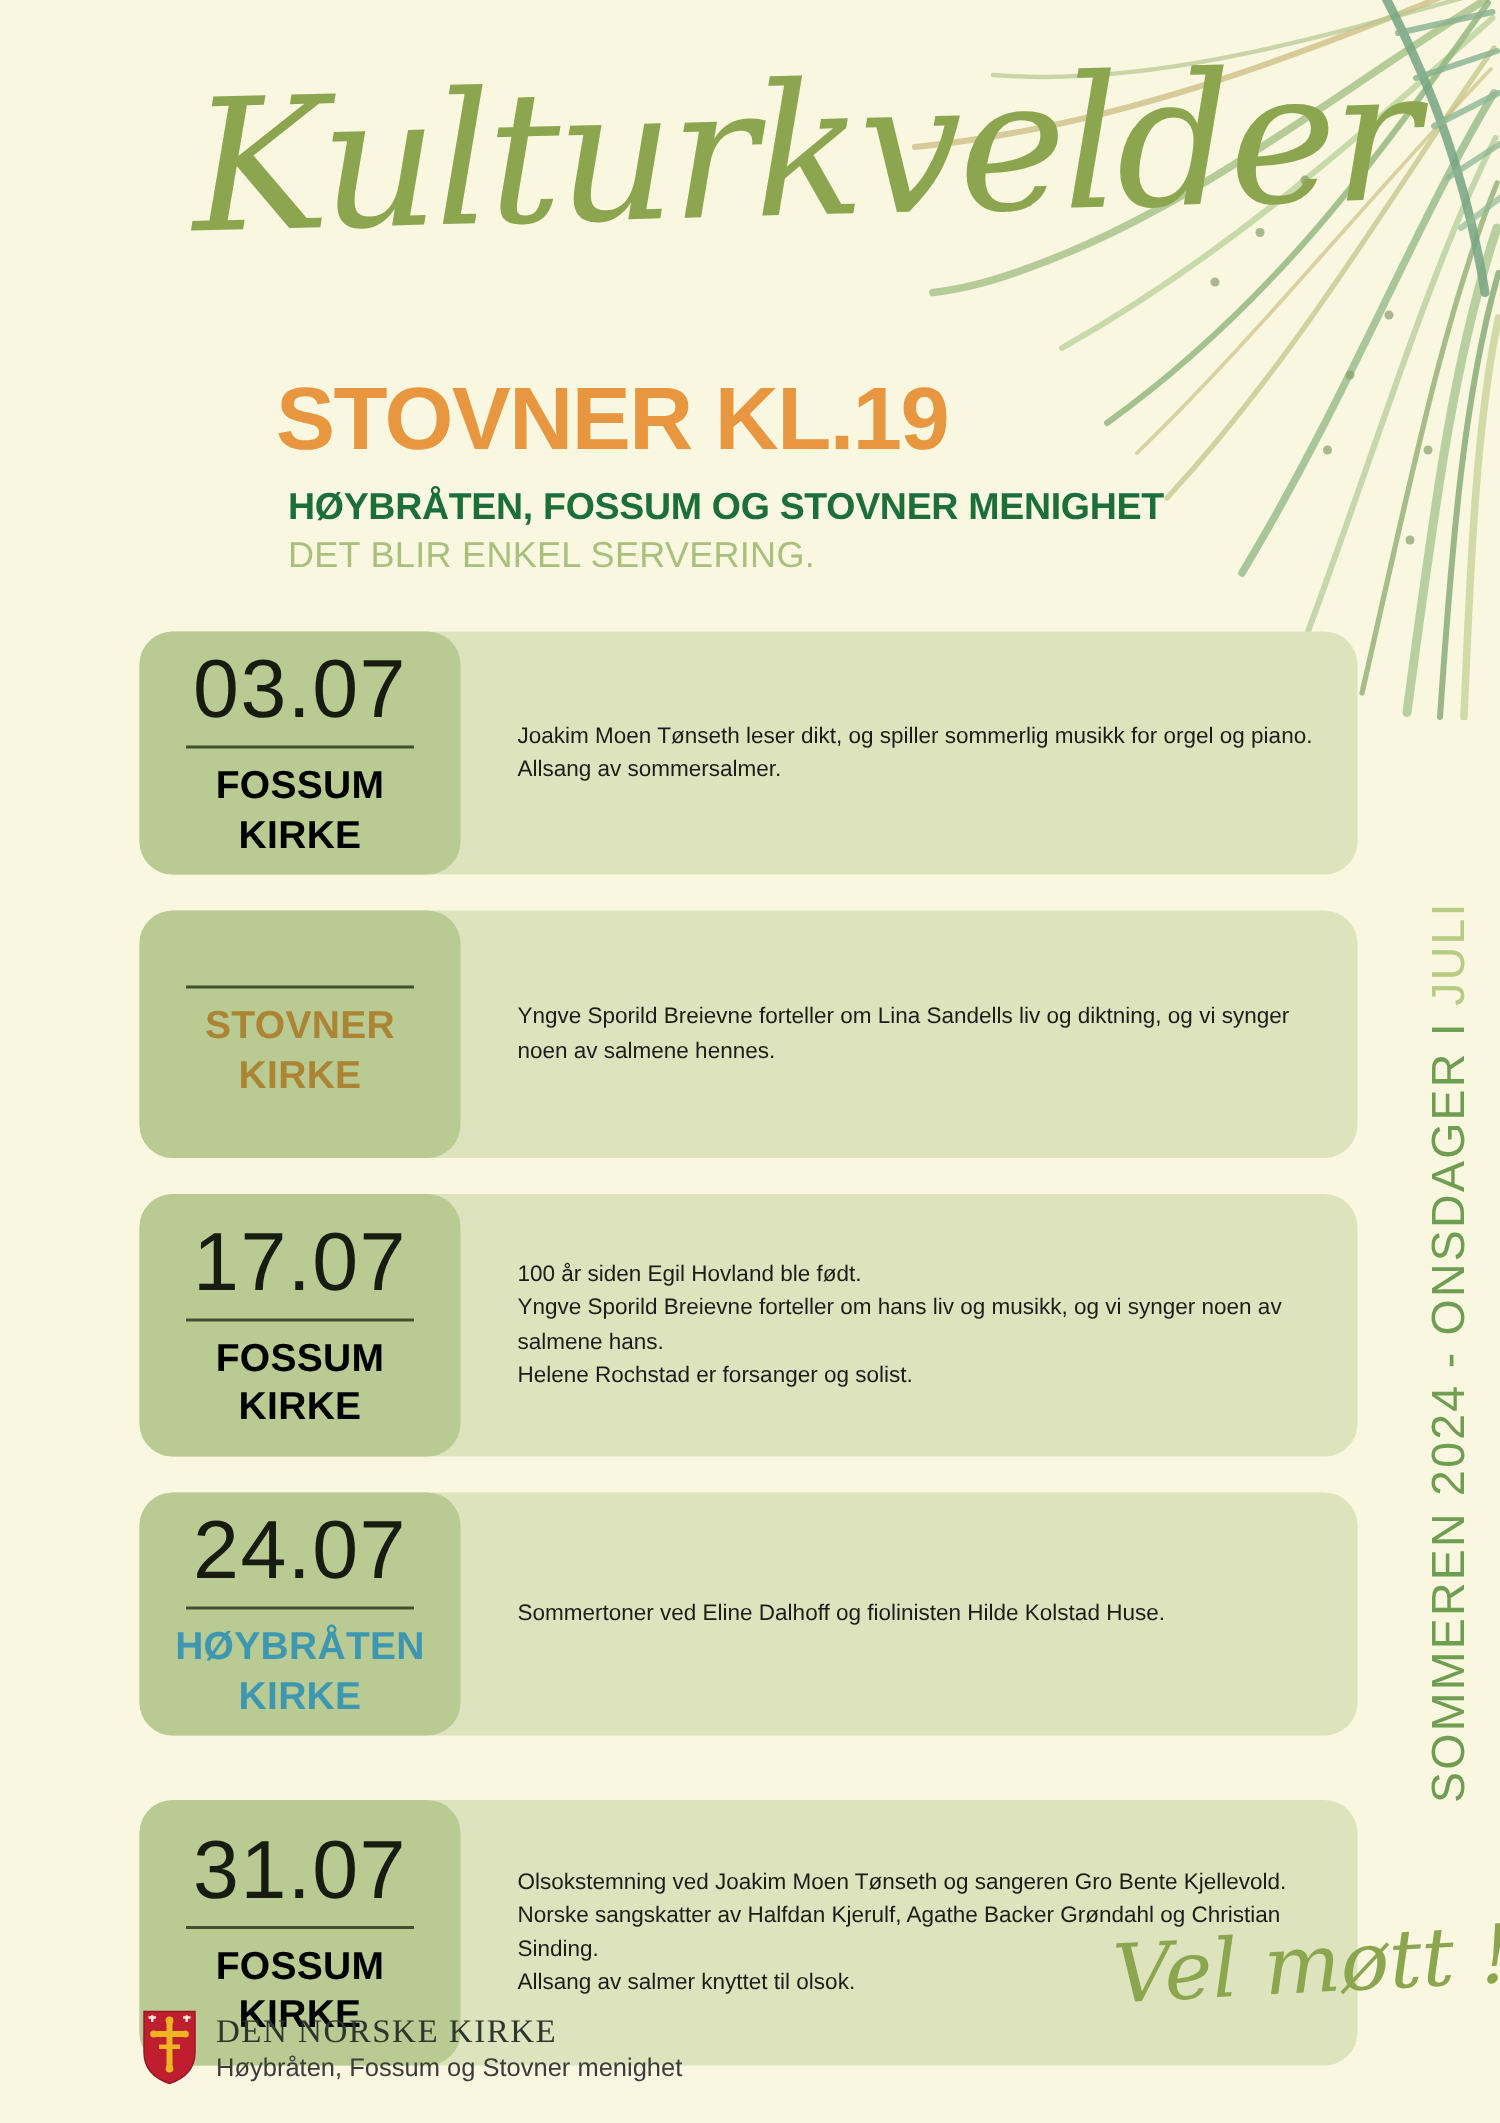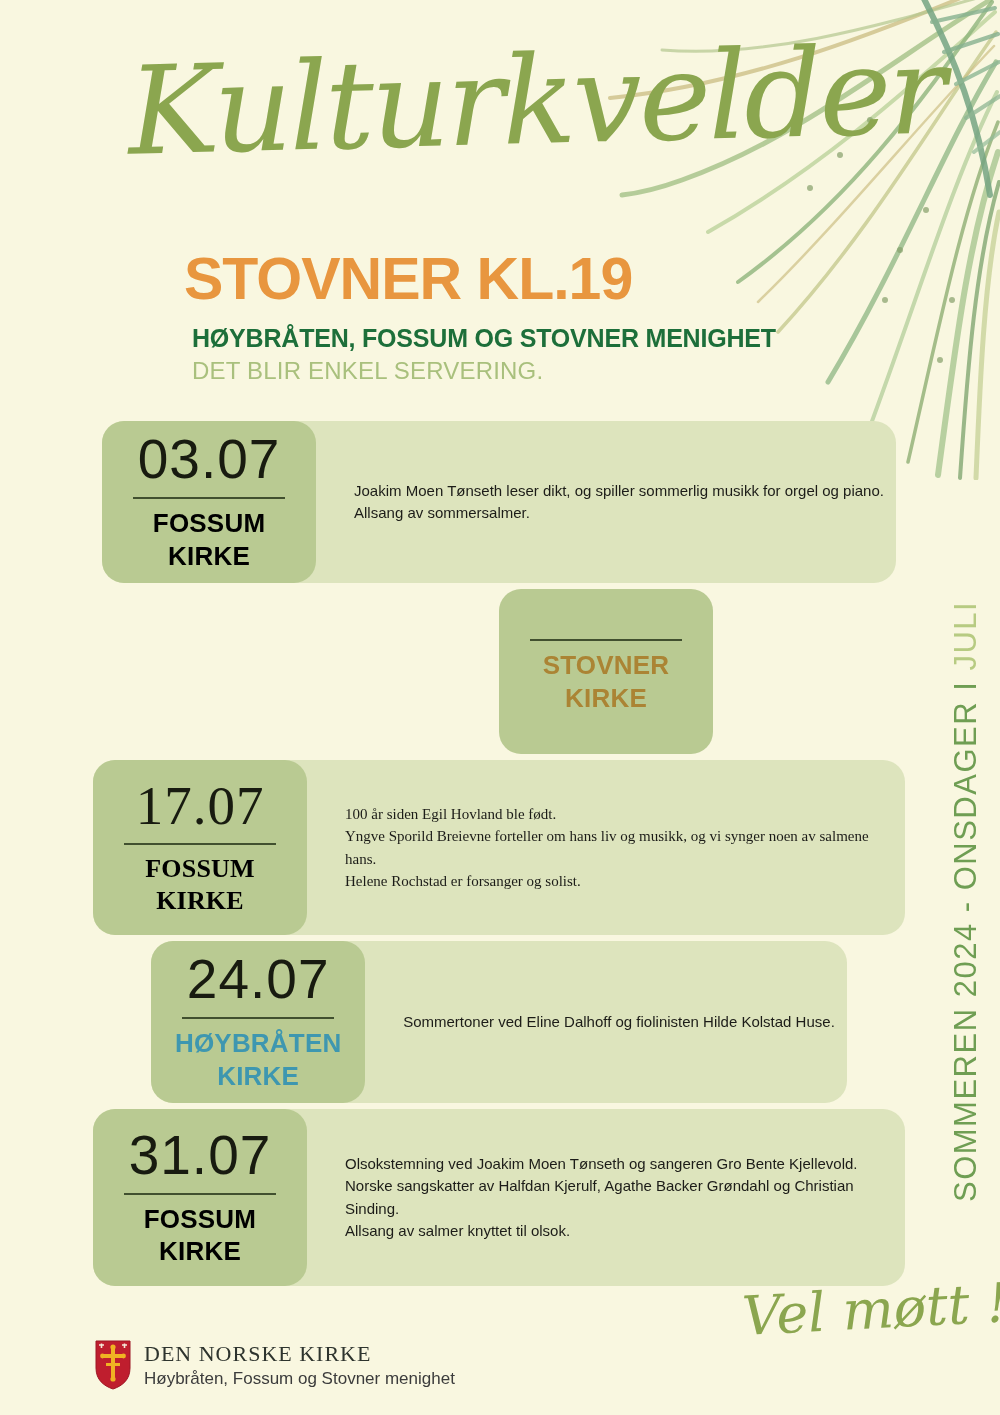--- a/index.html
+++ b/index.html
@@ -33,30 +33,30 @@
   }
   .subtitle-light{
     position:absolute;left:192px;top:357px;
     font-size:24px;font-weight:normal;color:#a9c07d;
     letter-spacing:0.2px;white-space:nowrap;
   }
 
   
   .events{
     position:absolute;left:93px;top:421px;width:812px;
-    display:flex;flex-direction:column;gap:6px;align-items:center;
+    display:flex;flex-direction:column;gap:24px;
   }
   .card{
     position:relative;background:#dde4bd;border-radius:22px;
     display:flex;align-items:center;
   }
   .card.h162{min-height:162px;}
   .card.h165{min-height:165px;}
-  .card.h175{min-height:175px;font-family:Liberation Serif, serif;}
-  .card.h177{min-height:177px;}
+  .card.h175{min-height:175px;}
+  .card.h177{min-height:177px;margin-top:19px;}
   .datebox{
     position:absolute;left:0;top:0;bottom:0;width:214px;
     background:#b9ca92;border-radius:22px;
     display:flex;flex-direction:column;justify-content:center;align-items:center;
     padding:8px 0;box-sizing:border-box;
   }
   .date{
     font-size:55px;color:#181b10;letter-spacing:1px;line-height:1;
     font-weight:500;
   }
@@ -159,20 +159,21 @@
       <div class="desc">Joakim Moen Tønseth leser dikt, og spiller sommerlig musikk for orgel og piano.
 Allsang av sommersalmer.</div>
     </div>
 
     <div class="card h165">
       <div class="datebox">
         <hr class="date-sep">
         <div class="location loc-stovner">STOVNER
 KIRKE</div>
       </div>
+      <div class="desc">Yngve Sporild Breievne forteller om Lina Sandells liv og diktning, og vi synger noen av salmene hennes.</div>
     </div>
 
     <div class="card h175">
       <div class="datebox">
         <div class="date">17.07</div>
         <hr class="date-sep">
         <div class="location loc-fossum">FOSSUM
 KIRKE</div>
       </div>
       <div class="desc">100 år siden Egil Hovland ble født.

